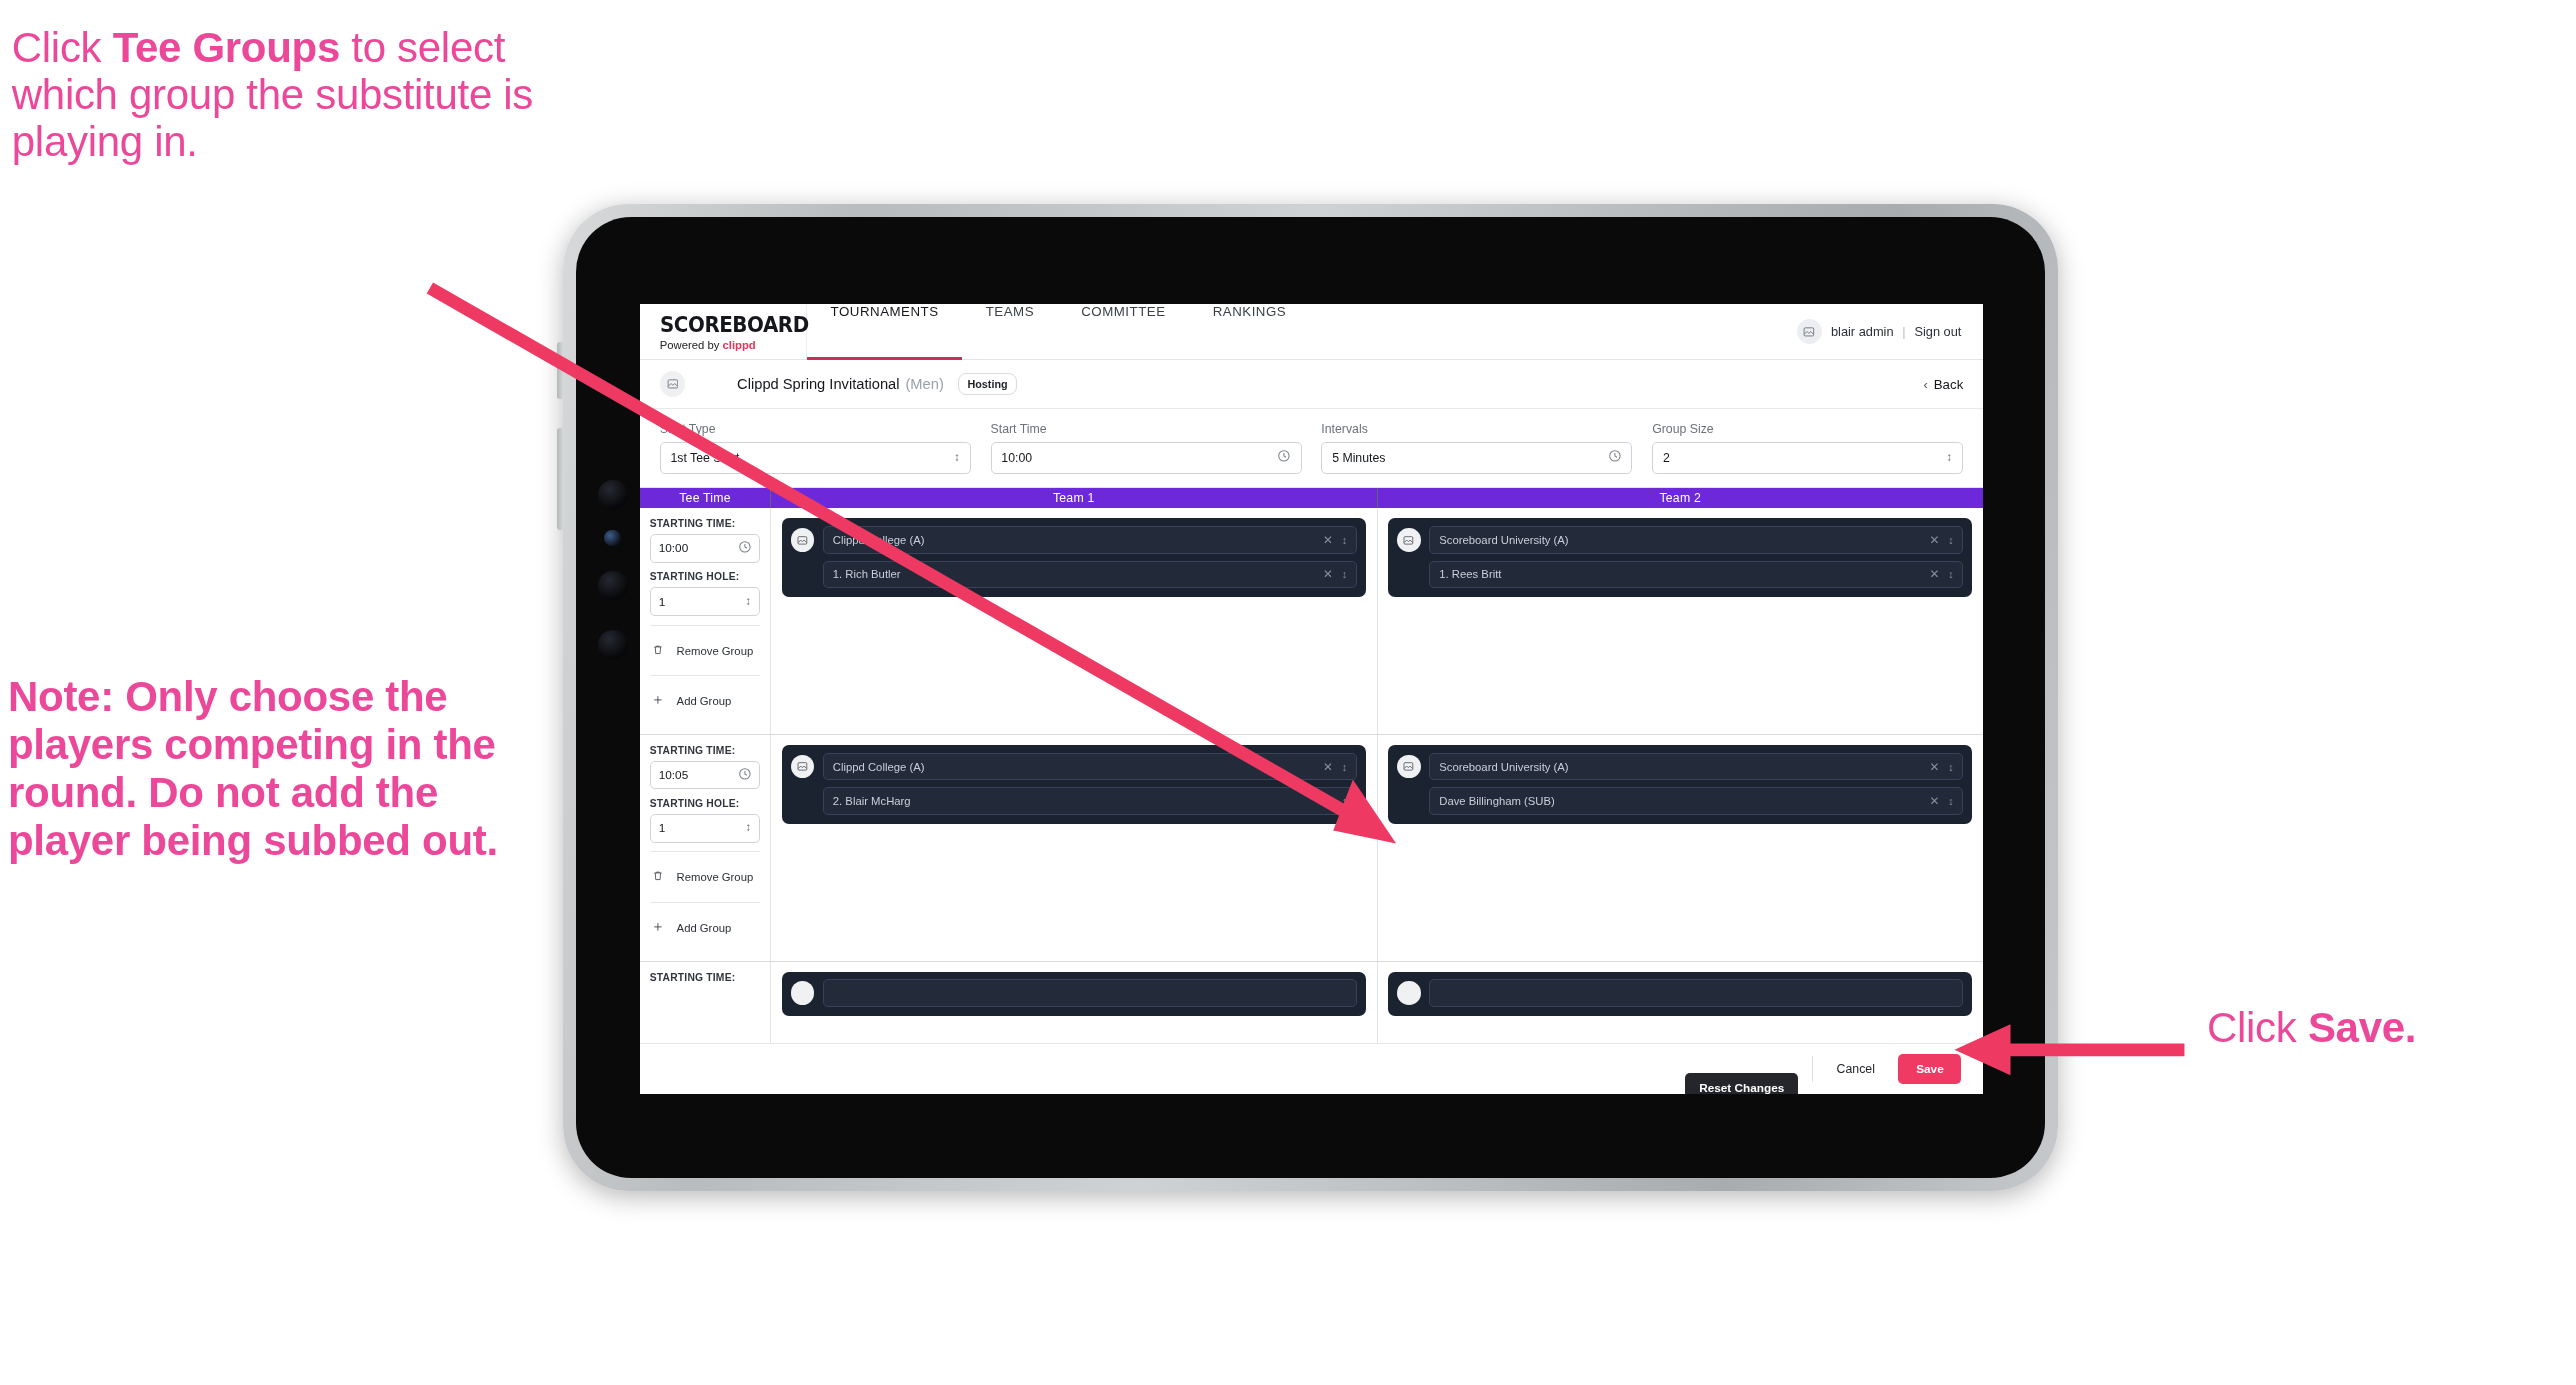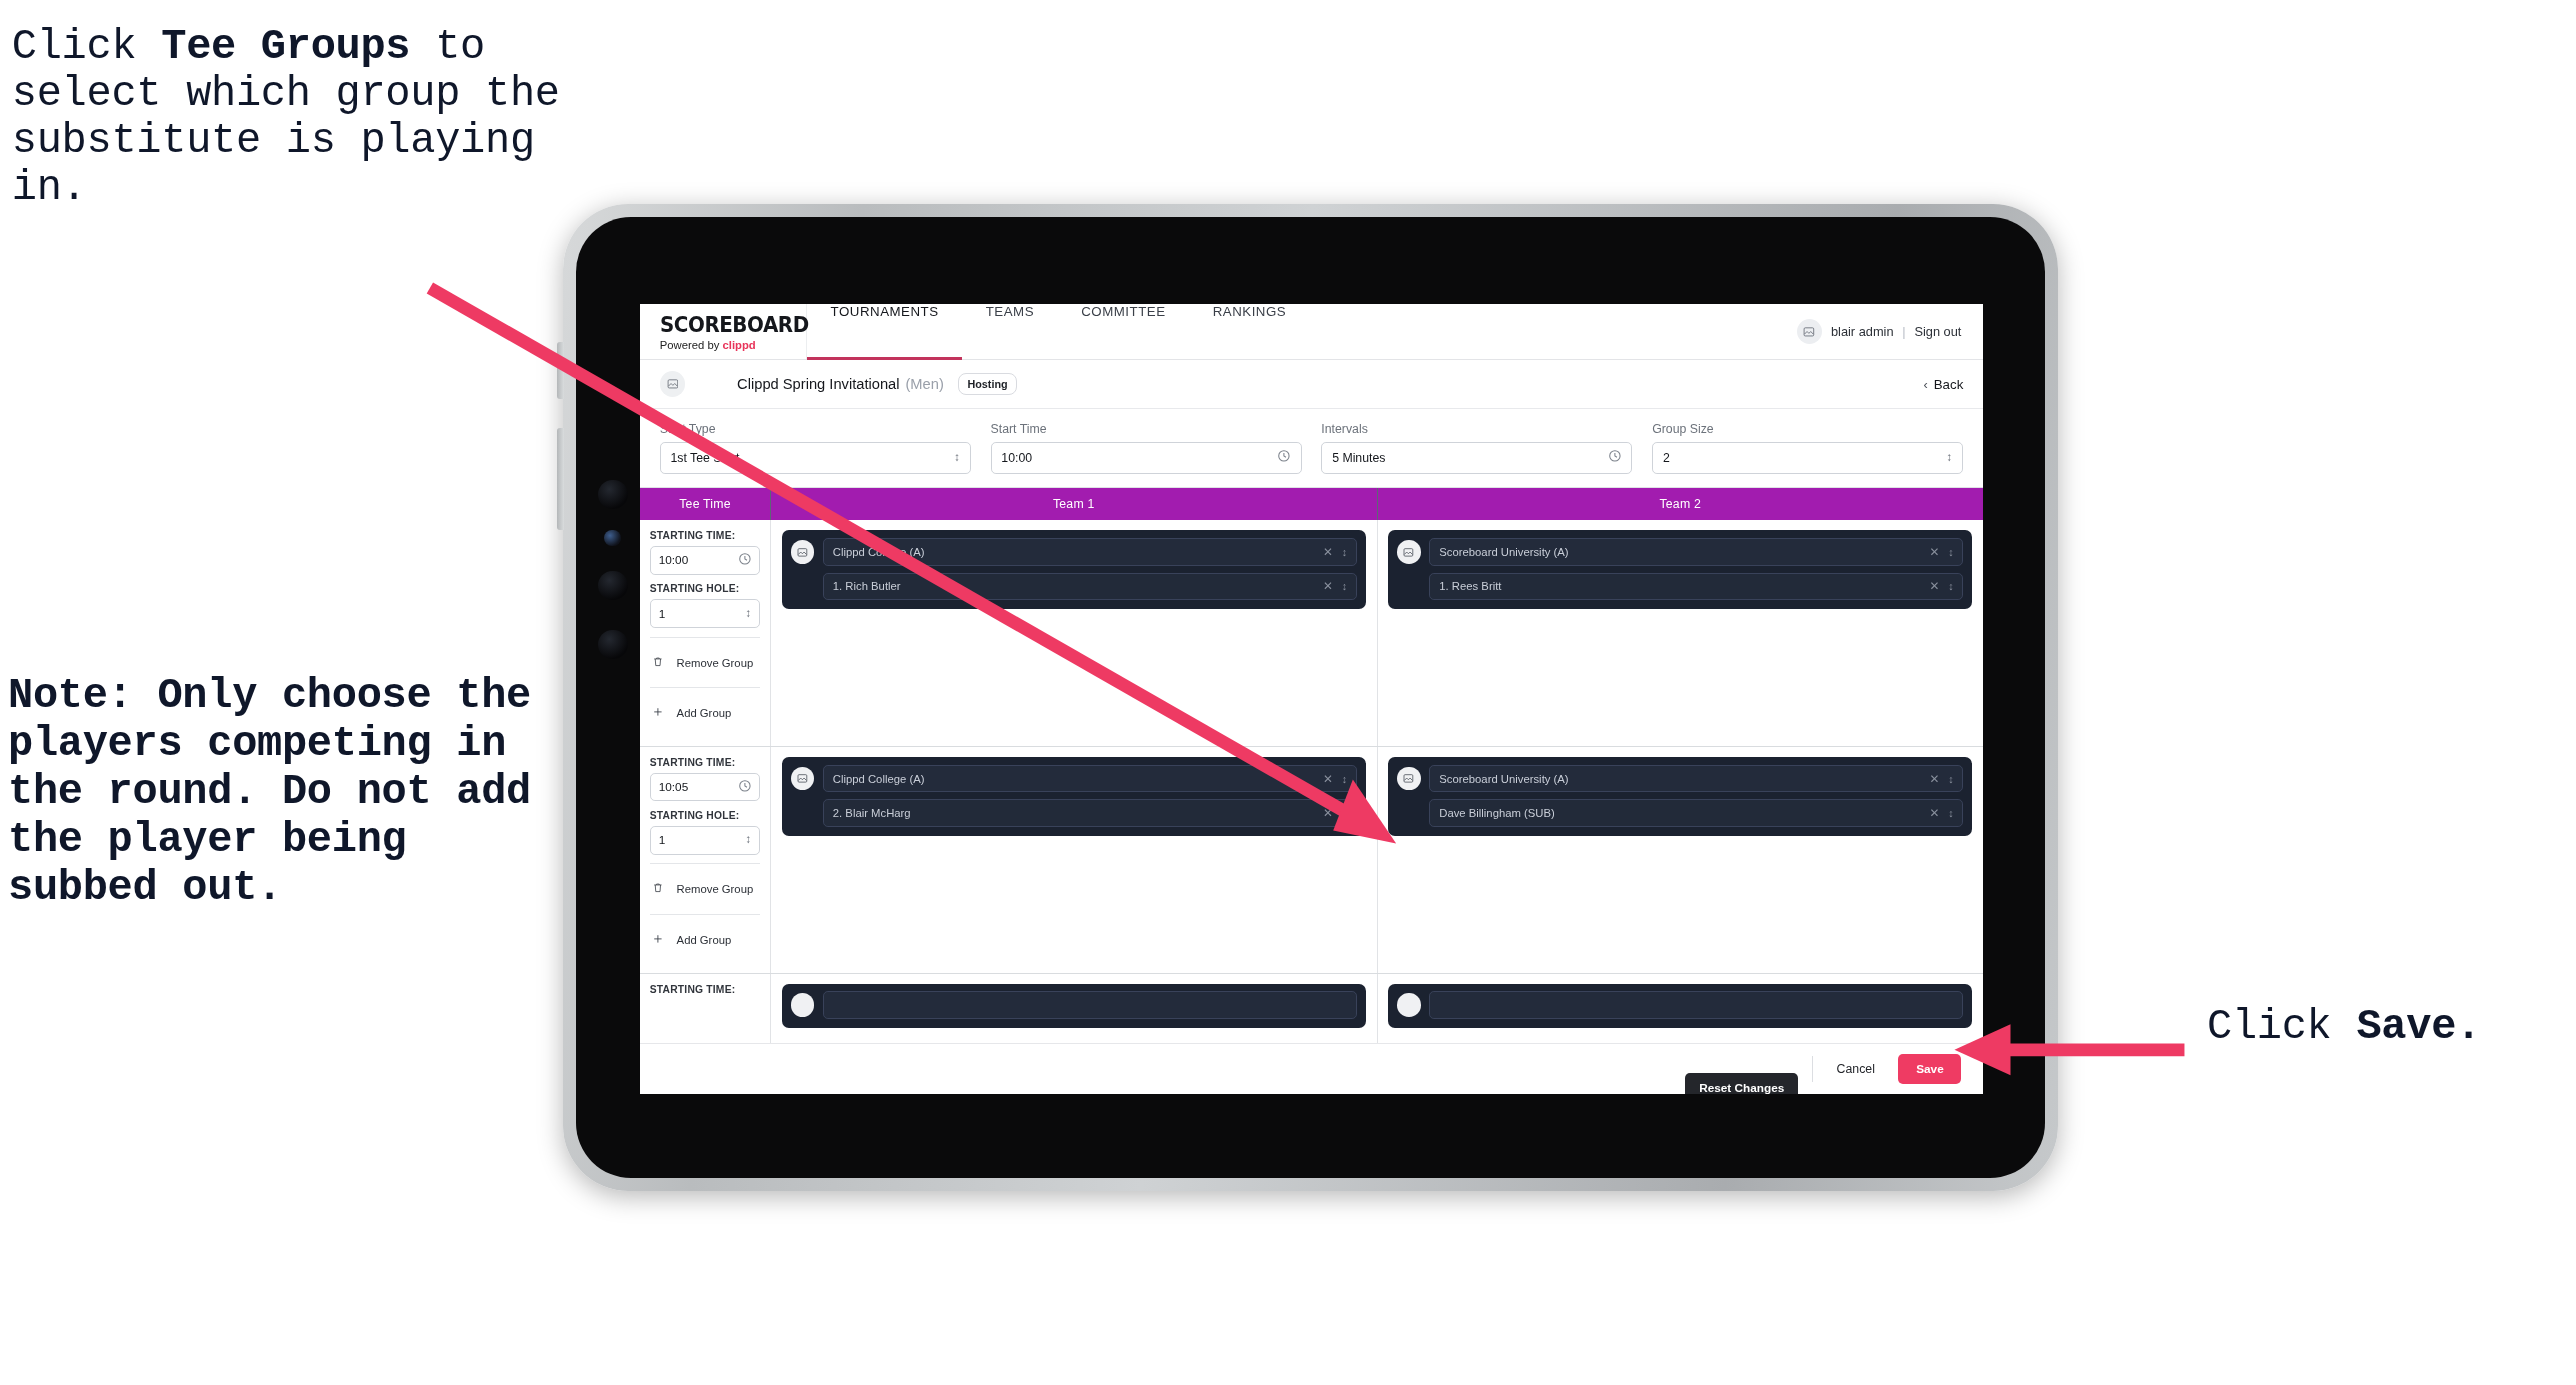--- a/index.html
+++ b/index.html
@@ -7,26 +7,25 @@
     width: 2576px; height: 1385px;
     background: #ffffff;
     font-family: "Liberation Sans", sans-serif;
     overflow: hidden;
   }
   #stage { position: relative; width: 2576px; height: 1385px; background:#fff; }
 
   
   .annot {
     position: absolute;
-    color: #0f172a;
+    color: #ec4899;
     font-size: 42px;
     line-height: 1.12;
     font-weight: 400;
     letter-spacing: -0.3px;
-    font-family: Liberation Mono, monospace;
   }
   .annot b { font-weight: 700; }
   #annot-tee-groups { left: 11.8px; top: 23.6px; width: 560px; }
   #annot-note { left: 8px; top: 673px; width: 536px; font-weight: 700; line-height: 1.14; }
   #annot-save { left: 2207px; top: 1004px; width: 324px; font-size: 42px; }
 
   
   #arrows { position: absolute; left:0; top:0; width: 2576px; height: 1385px; pointer-events: none; z-index: 40;}
 
   
@@ -133,21 +132,21 @@
   .field-input {
     height: 32px; border: 1px solid #cfd3d9; border-radius: 4.9px; background:#fff;
     display:flex; align-items:center; padding: 0 9.8px; font-size: 12.3px; color:#14171c;
   }
   .field-input .val { flex: 1; }
   .spinner { color:#6d737c; font-size: 11.8px; line-height: 1; }
   .clockicon { width: 13.8px; height: 13.8px; color: #7b818a; }
 
   
   #tee-table { border-top: 1px solid #dfe1e5; }
-  #tee-head { display:flex; background:#a21caf; color:#fff; height: 32px; }
+  #tee-head { display:flex; background:#6d28d9; color:#fff; height: 20px; }
   .th {
     display:flex; align-items:center; justify-content:center;
     font-size: 12.3px; letter-spacing: 0.2px;
   }
   .th.tee-time { width: 131px; border-right: 1px solid #5e6576; }
   .th.team { flex:1; border-right: 1px solid #5e6576; }
   .th.team:last-child { border-right: none; }
 
   .tee-row { display:flex; border-bottom: 1px solid #d9dcdf; min-height: 168px; background:#fff; }
   .tee-col {

